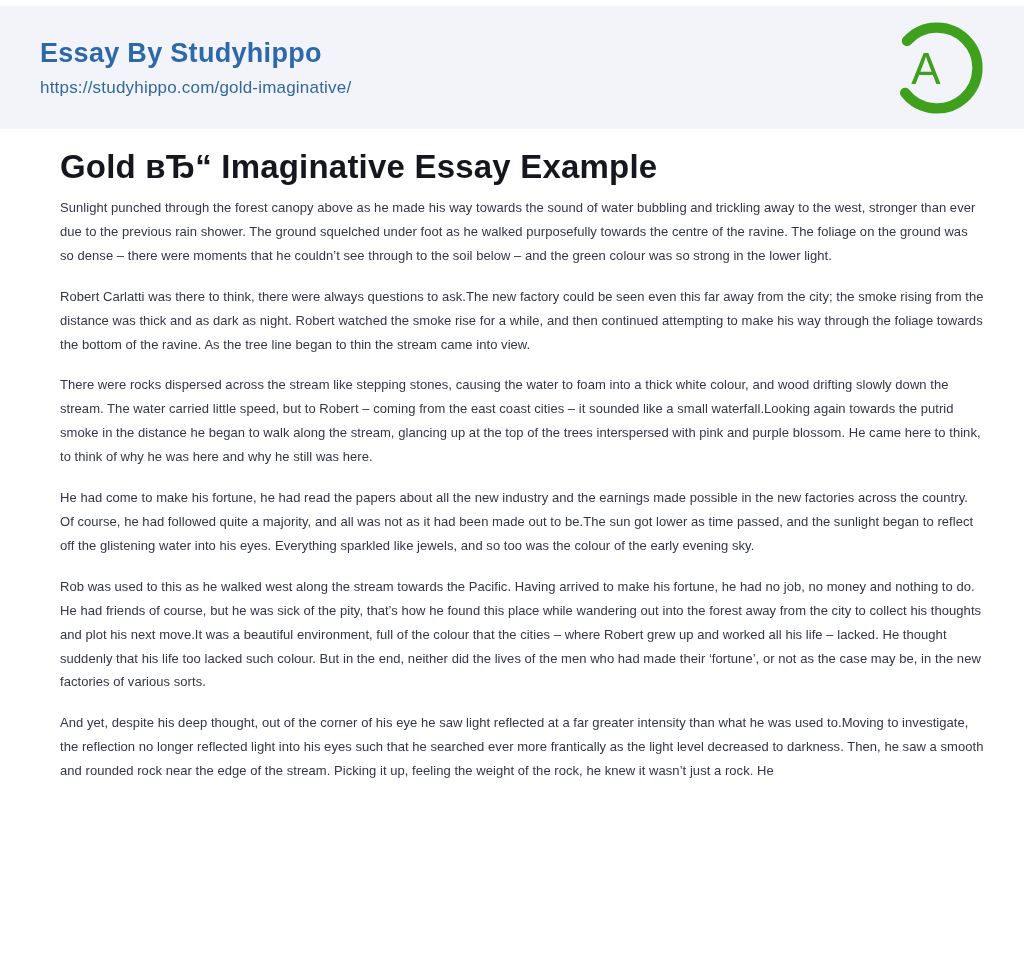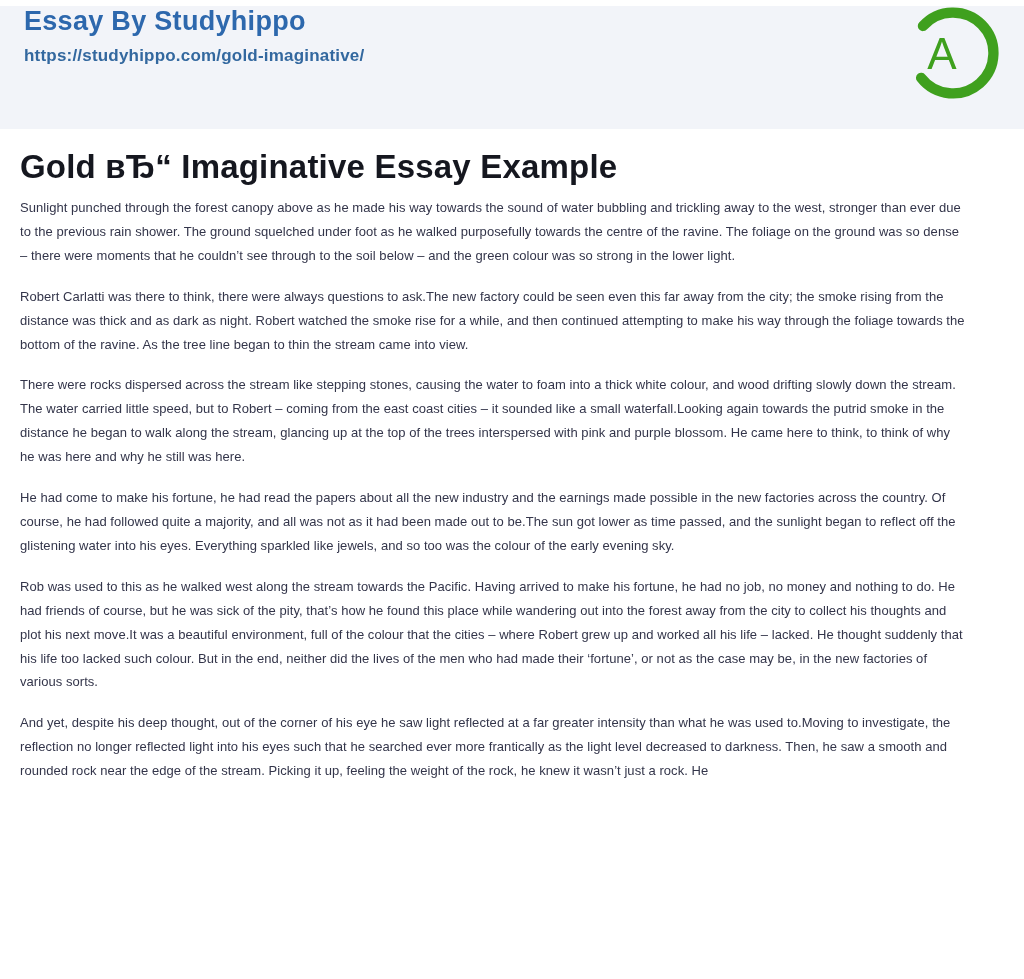--- a/index.html
+++ b/index.html
@@ -8,35 +8,35 @@
     height: 979px;
     background: var(--page-background, #ffffff);
     font-family: "Liberation Sans", sans-serif;
     overflow: hidden;
   }
   .header-band {
     margin-top: 6px;
     height: 123px;
     background: var(--header-background, #f2f4f9);
     display: flex;
-    align-items: flex-start;
+    align-items: center;
     justify-content: space-between;
-    padding: 0 24px;
+    padding: 0 40px;
   }
   .header-text { display: flex; flex-direction: column; gap: 9px; }
   .site-title {
     color: var(--brand-blue, #2d68ad);
     font-size: 27px;
     font-weight: 700;
     letter-spacing: 0.3px;
   }
   .site-url {
     color: var(--link-blue, #33689f);
     font-size: 17px;
-    font-weight: 700;
+    font-weight: 400;
     text-decoration: none;
     letter-spacing: 0.2px;
   }
   .logo {
     width: 94px;
     height: 94px;
     position: relative;
     flex-shrink: 0;
   }
   .logo svg { width: 94px; height: 94px; display: block; }
@@ -46,20 +46,21 @@
     top: 26px;
     width: 42px;
     text-align: center;
     font-size: 44px;
     font-weight: 500;
     color: var(--logo-green, #3fa01e);
     line-height: 44px;
   }
   .article {
     padding: 18px 40px 0 20px;
+    margin-left: 40px;
   }
   .essay-title {
     color: var(--title-text, #15171f);
     font-size: 33px;
     font-weight: 700;
     line-height: 40px;
     letter-spacing: 0.2px;
     margin-bottom: 9px;
   }
   .paragraphs p {

